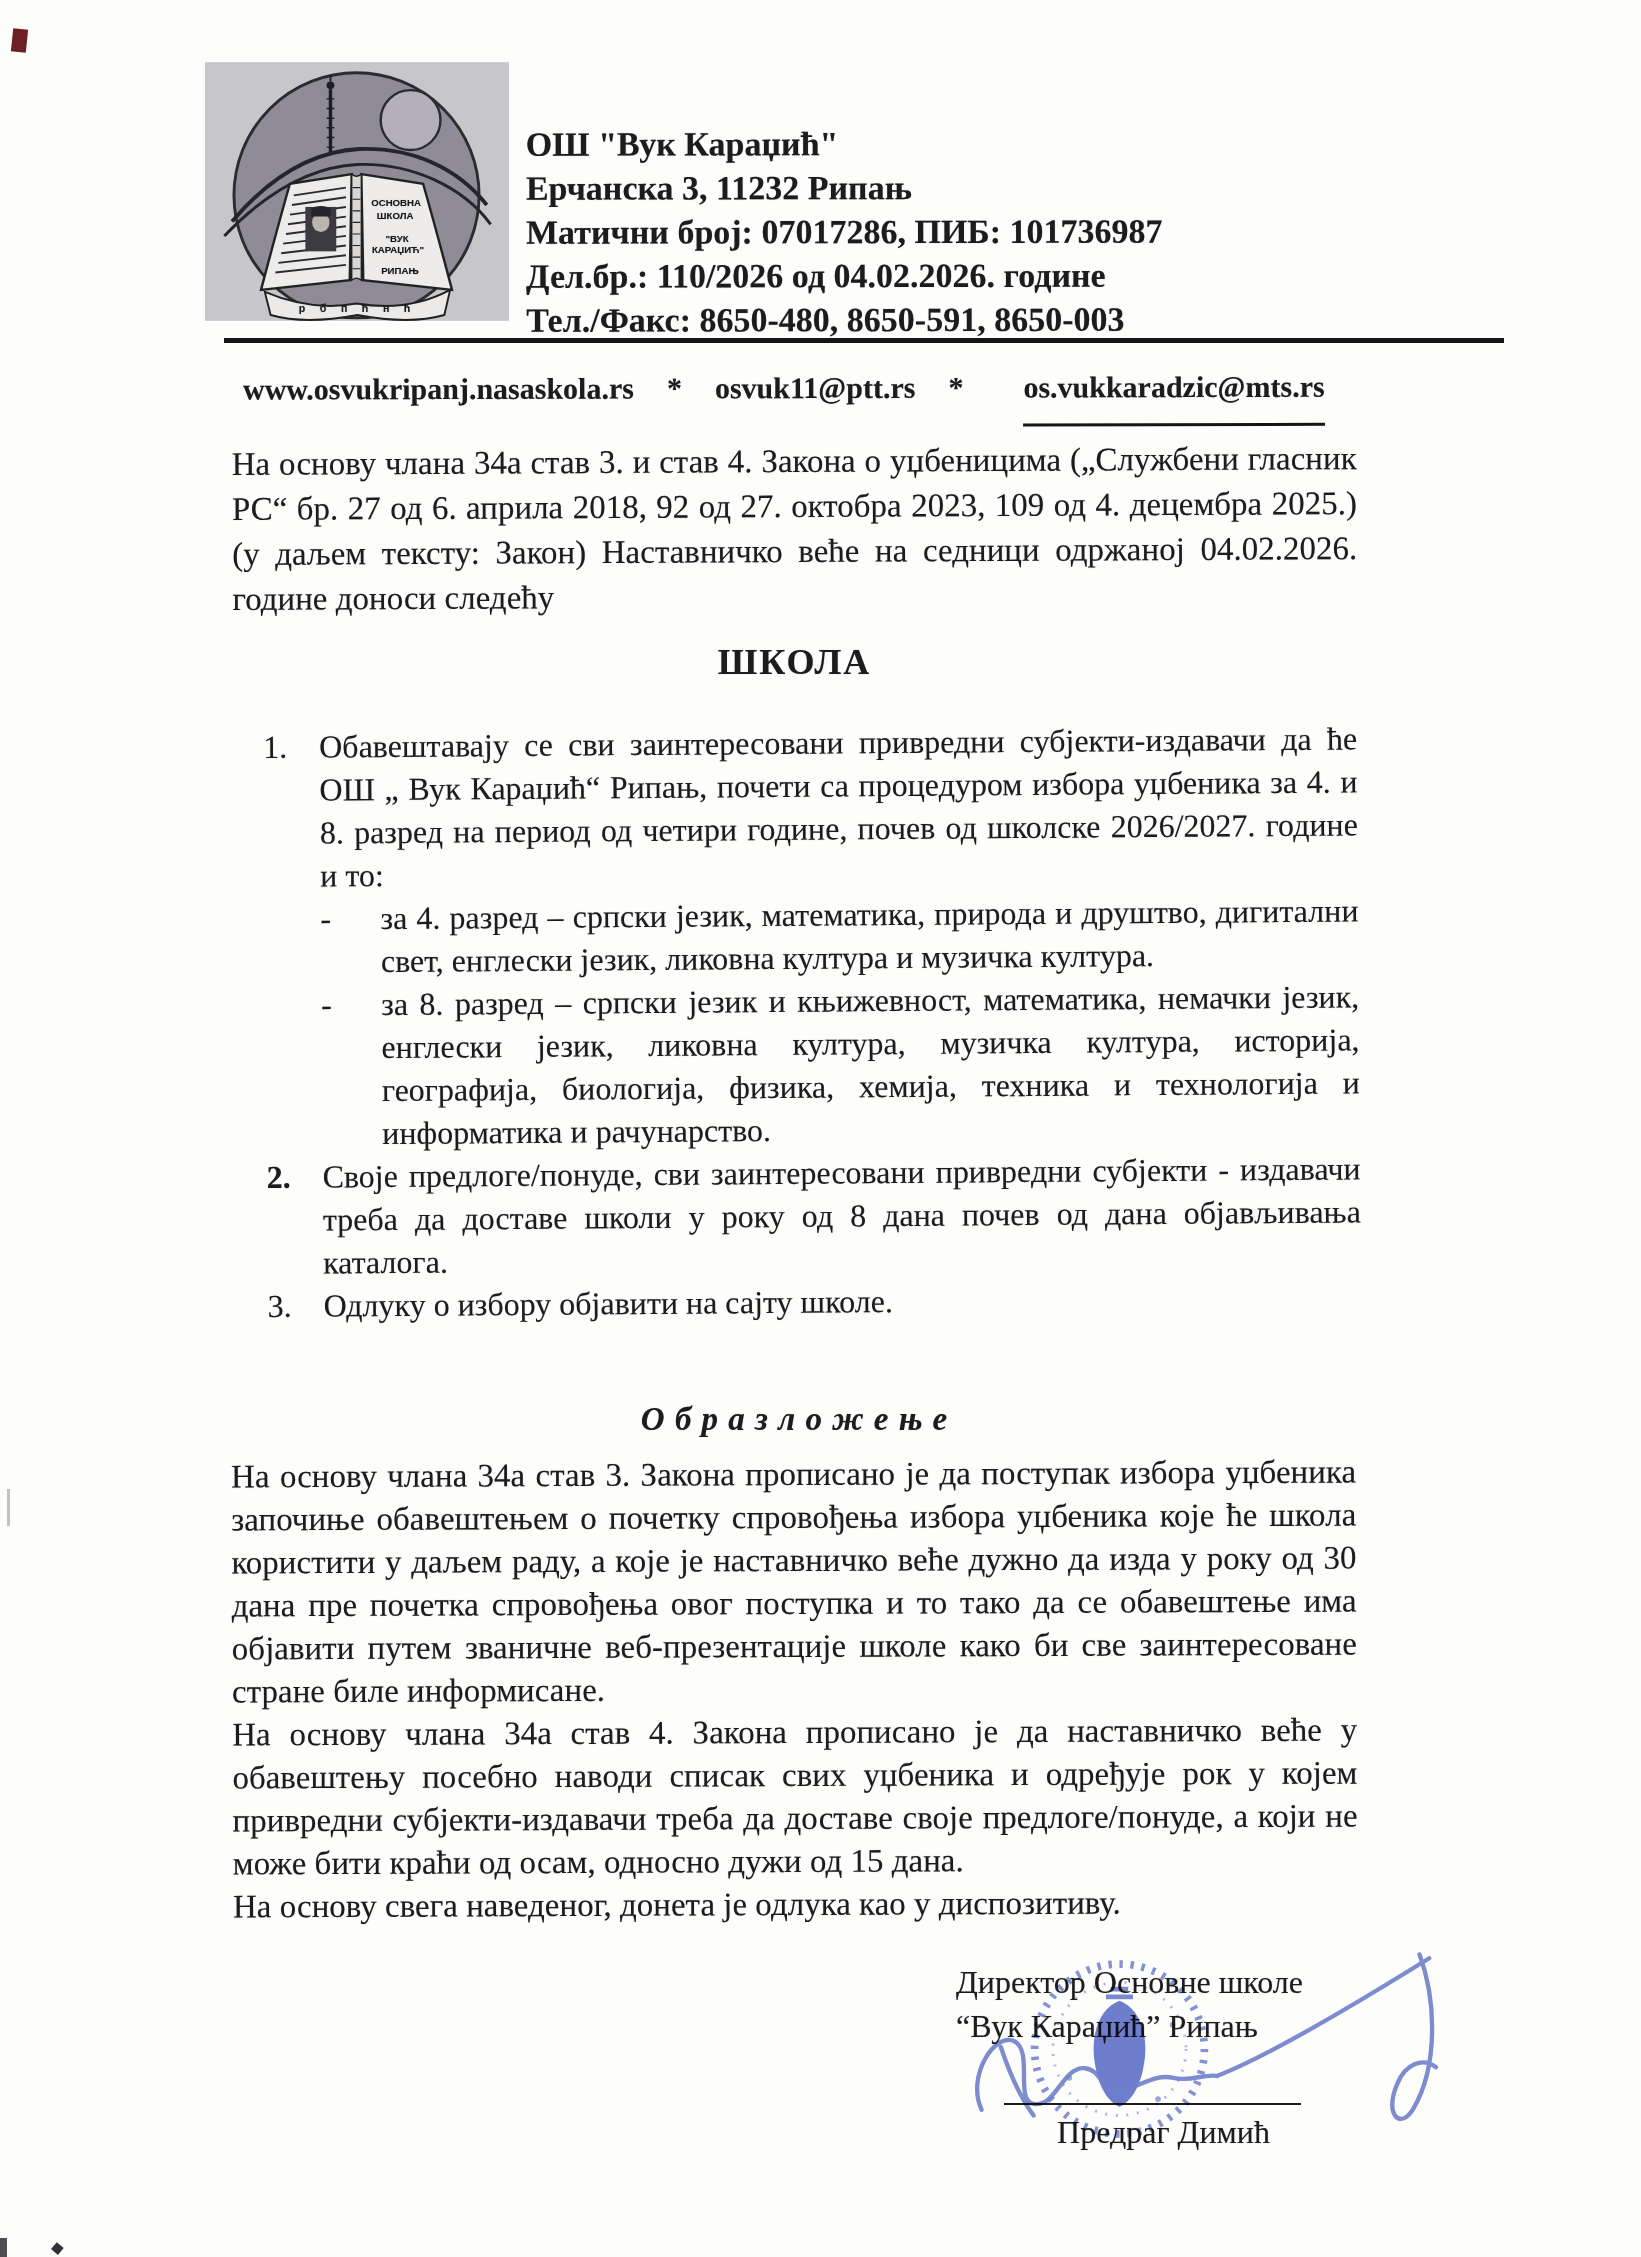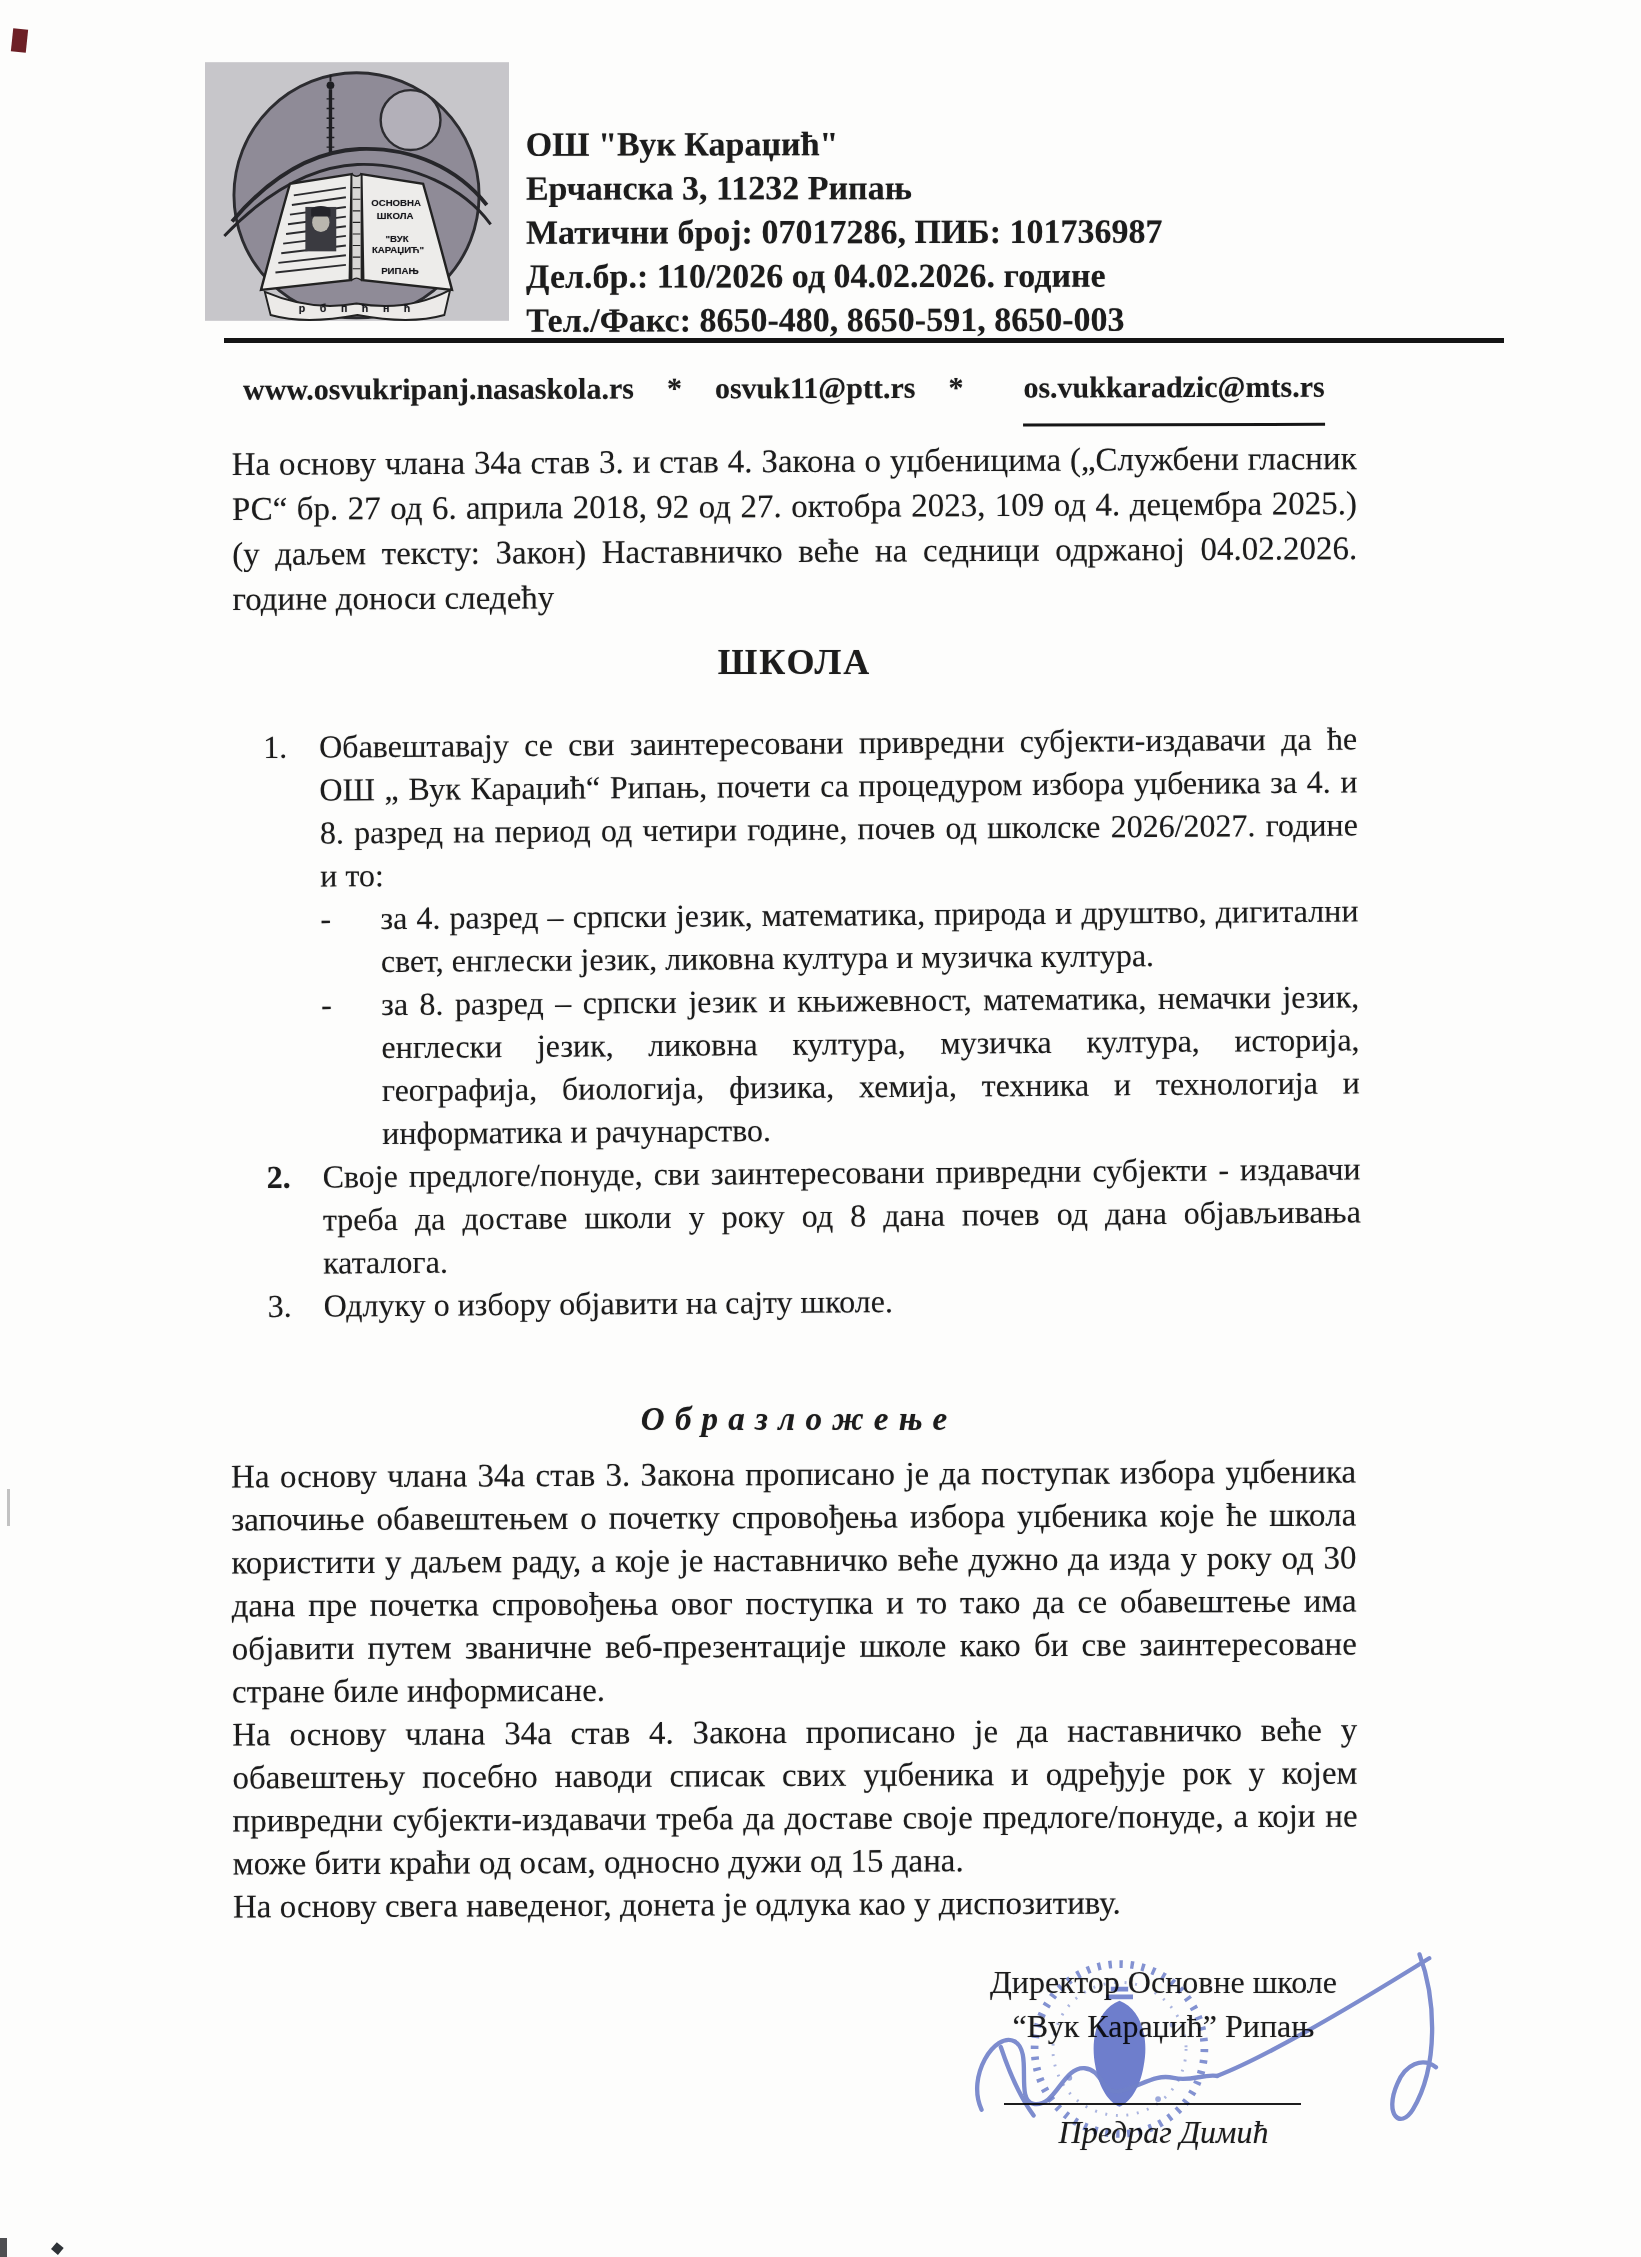--- a/index.html
+++ b/index.html
@@ -23,23 +23,23 @@
   .row{display:flex;}
   .row .marker{flex:none;width:56px;}
   .row .txt{flex:1;text-align:justify;}
   .row.sub{margin-left:56px;}
   .row.sub .marker{width:60px;}
   .marker.bold{font-weight:700;}
   .h-obraz{position:absolute;left:232px;top:1363px;width:1125px;text-align:center;font-weight:700;font-style:italic;font-size:33px;letter-spacing:1px;margin-top:38px;}
   .expl{position:absolute;left:232px;top:1453px;width:1125px;font-size:33px;line-height:43px;text-align:justify;transform:rotate(-0.25deg);}
   .expl p{margin:0;}
   
-  .sig-title{position:absolute;left:956px;top:1960px;width:415px;text-align:center;font-size:32px;line-height:44px;}
+  .sig-title{position:absolute;left:956px;top:1960px;width:415px;font-size:32px;line-height:44px;}
   .sig-rule{position:absolute;left:1004px;top:2103px;width:297px;border-top:2.9px solid #1d1d1d;}
-  .sig-name{position:absolute;left:956px;top:2114px;width:415px;text-align:center;font-size:32px;font-style:italic;}
+  .sig-name{position:absolute;left:956px;top:2114px;width:415px;text-align:center;font-size:32px;}
   .sig-svg{position:absolute;left:941px;top:1931px;width:521px;height:232px;mix-blend-mode:multiply;pointer-events:none;}
   
   .mark-red{position:absolute;left:11.6px;top:29px;width:15.4px;height:23px;background:#6d2026;transform:rotate(6deg);}
   .mark-pencil{position:absolute;left:6.8px;top:1489px;width:2.9px;height:37px;background:#c2c2c2;}
   .mark-corner{position:absolute;left:0px;top:2238px;width:6.8px;height:19.3px;background:#4f4f52;}
   .mark-dot{position:absolute;left:53px;top:2244px;width:8.7px;height:8.7px;background:#2f3338;transform:rotate(40deg);}
   .logo text{font-family:"Liberation Sans",sans-serif;}
 </style>
 </head>
 <body>

